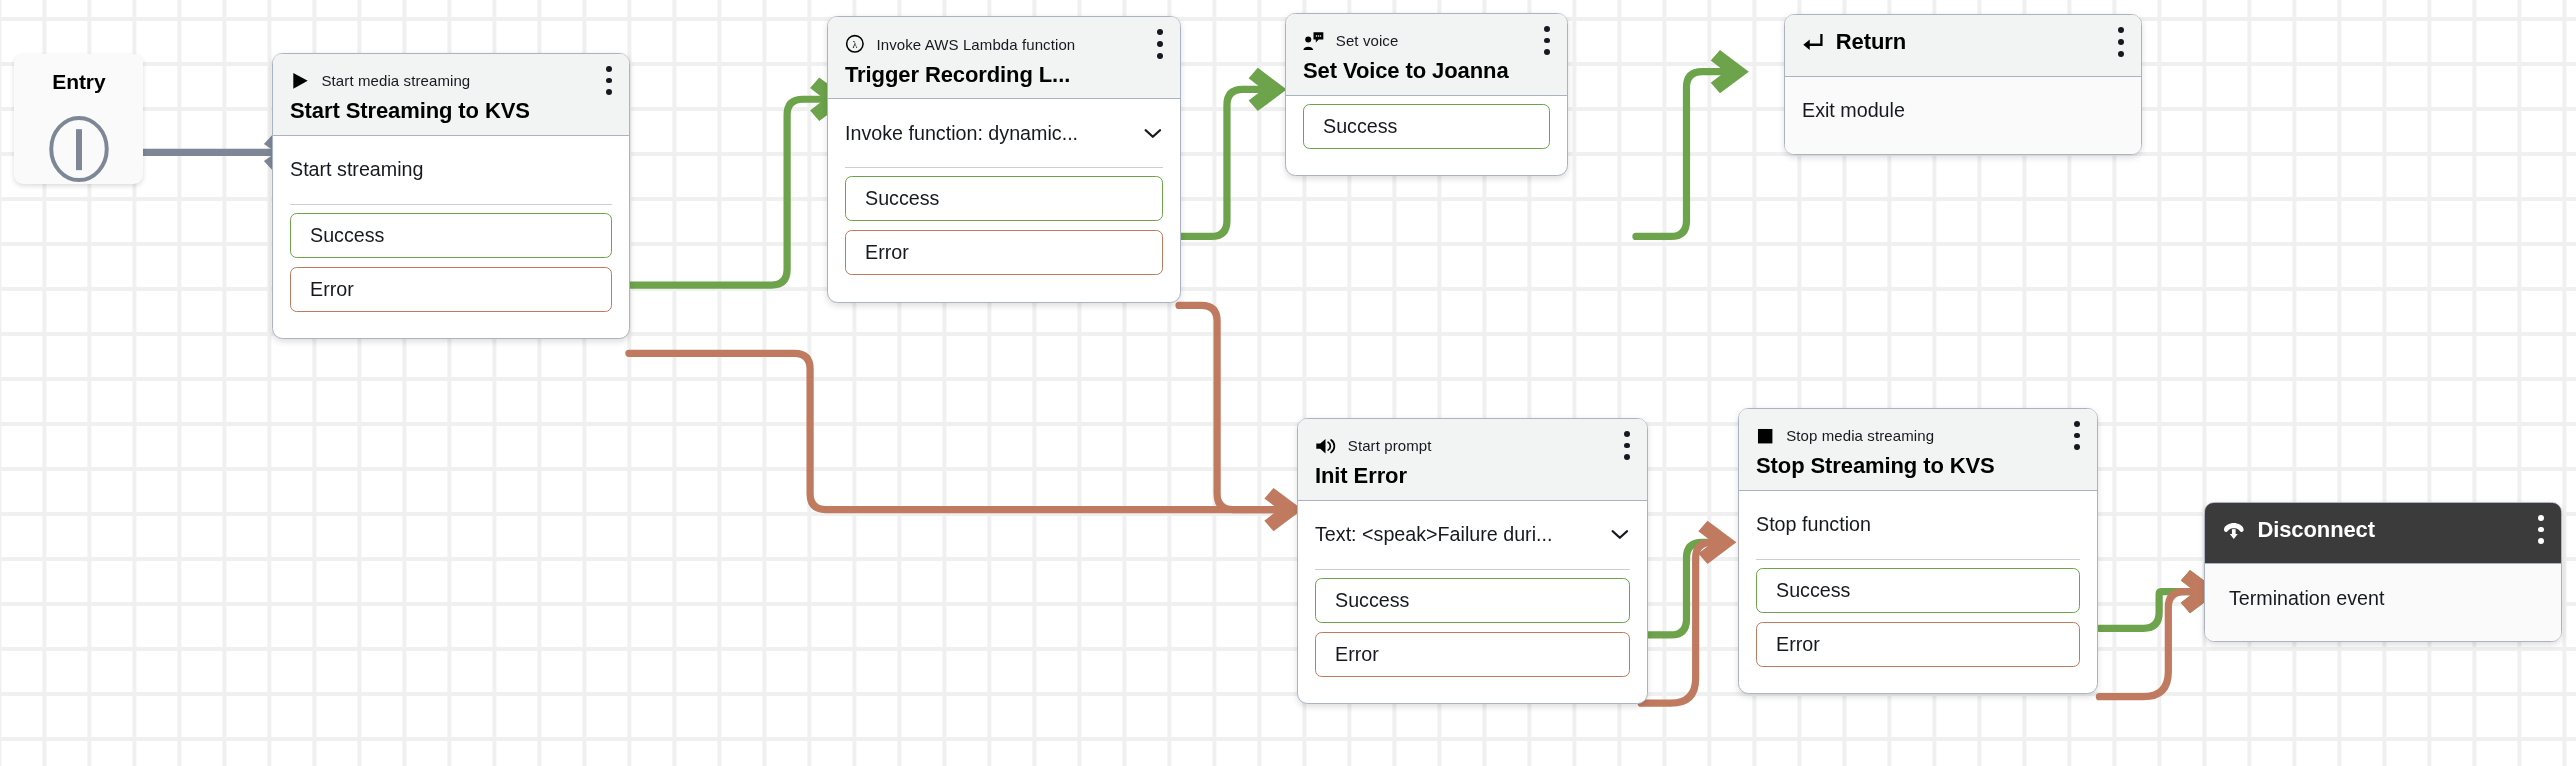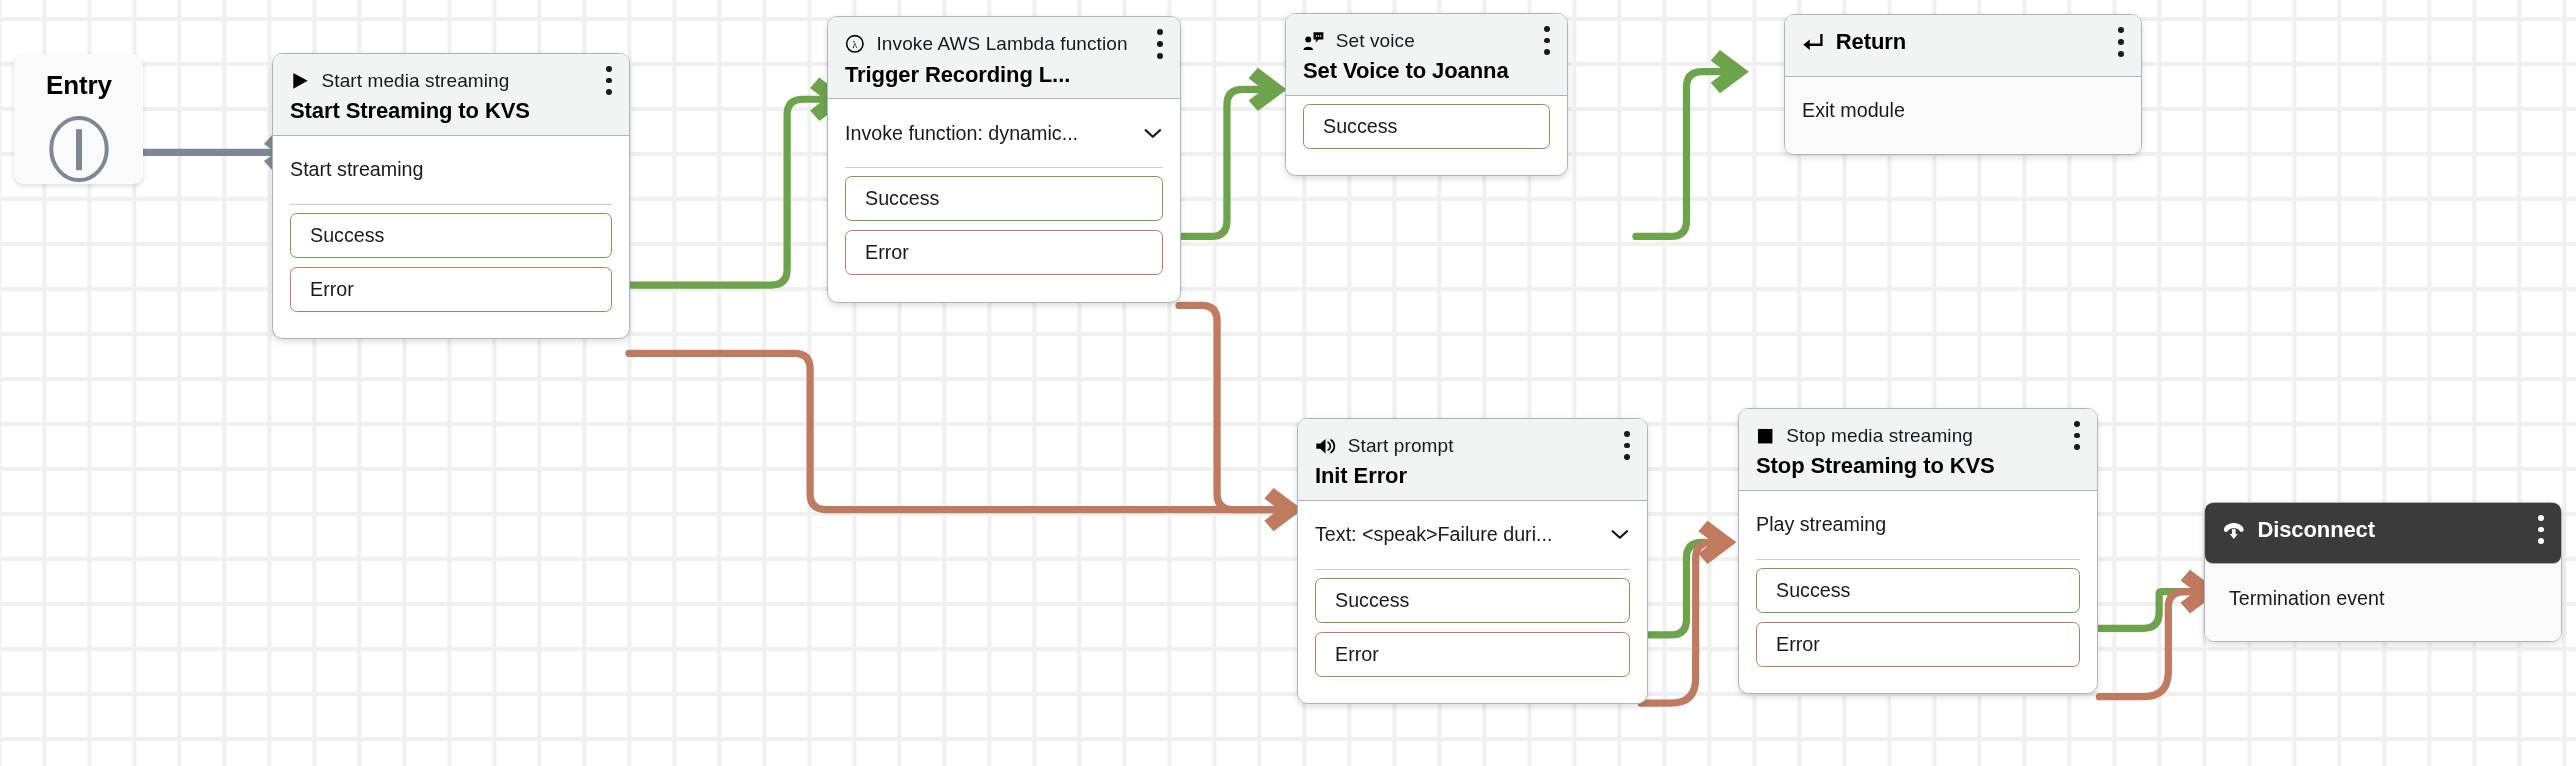--- a/index.html
+++ b/index.html
@@ -48,21 +48,21 @@
     background: #3b3b3b;
     border-bottom: 1.3px solid #aab3c2;
   }
   .hdr-top {
     display: flex;
     align-items: center;
     gap: 11.8px;
     height: 27.6px;
   }
   .hdr-type {
-    font-size: 19px;
+    font-size: 15px;
     color: #16191f;
     white-space: nowrap;
     letter-spacing: 0.1px;
   }
   .hdr-title {
     font-size: 22px;
     font-weight: bold;
     color: #000000;
     margin-top: 3.9px;
     white-space: nowrap;
@@ -137,21 +137,21 @@
     position: absolute;
     left: 14.4px; top: 54px;
     width: 129px; height: 130px;
     background: #fafafa;
     border-radius: 9.2px;
     box-shadow: 0 2px 5.3px rgba(0,0,0,0.14);
     box-sizing: border-box;
   }
   #entry-label {
     text-align: center;
-    font-size: 26px;
+    font-size: 21px;
     font-weight: bold;
     color: #000;
     padding-top: 15.8px;
     letter-spacing: -0.1px;
   }
   #entry-glyph {
     position: absolute;
     left: 50%;
     transform: translateX(-50%);
     top: 58px;
@@ -408,36 +408,36 @@
       </div>
       <div class="hdr-title">Stop Streaming to KVS</div>
       <div class="kebab">
           <i></i>
           <i></i>
           <i></i>
         </div>
     </div>
     <div class="node-body">
       <div class="body-line plain">
-        <span>Play streaming</span>
+        <span>Stop function</span>
       </div>
     </div>
     <div class="ports">
       <div class="port success">
         <span>Success</span>
       </div>
       <div class="port error">
         <span>Error</span>
       </div>
     </div>
     <div class="node-footer-pad"></div>
   </div>
 
   <div class="node" id="n-disc" style="left:2204px; top:502px; width:358px;">
-    <div class="node-header dark" style="padding-bottom:19.7px;border-radius:8px;">
+    <div class="node-header dark" style="padding-bottom:19.7px;">
       <div class="hdr-top">
         <span class="ico">
           <svg width="23.6" height="19.7" viewBox="0 0 36 30">
             <path d="M3,15 C3,8 12,4.5 18,4.5 C24,4.5 33,8 33,15 C33,18 30,19.5 28,17.5 L25,14.5 C23.5,13 21,12.5 18,12.5 C15,12.5 12.5,13 11,14.5 L8,17.5 C6,19.5 3,18 3,15 Z" fill="#fff"></path>
             <rect x="15.2" y="14" width="5.6" height="9" fill="#fff"></rect>
             <polygon points="12,21.5 24,21.5 18,29" fill="#fff"></polygon>
           </svg>
         </span>
         <span class="hdr-title inline">Disconnect</span>
       </div>

